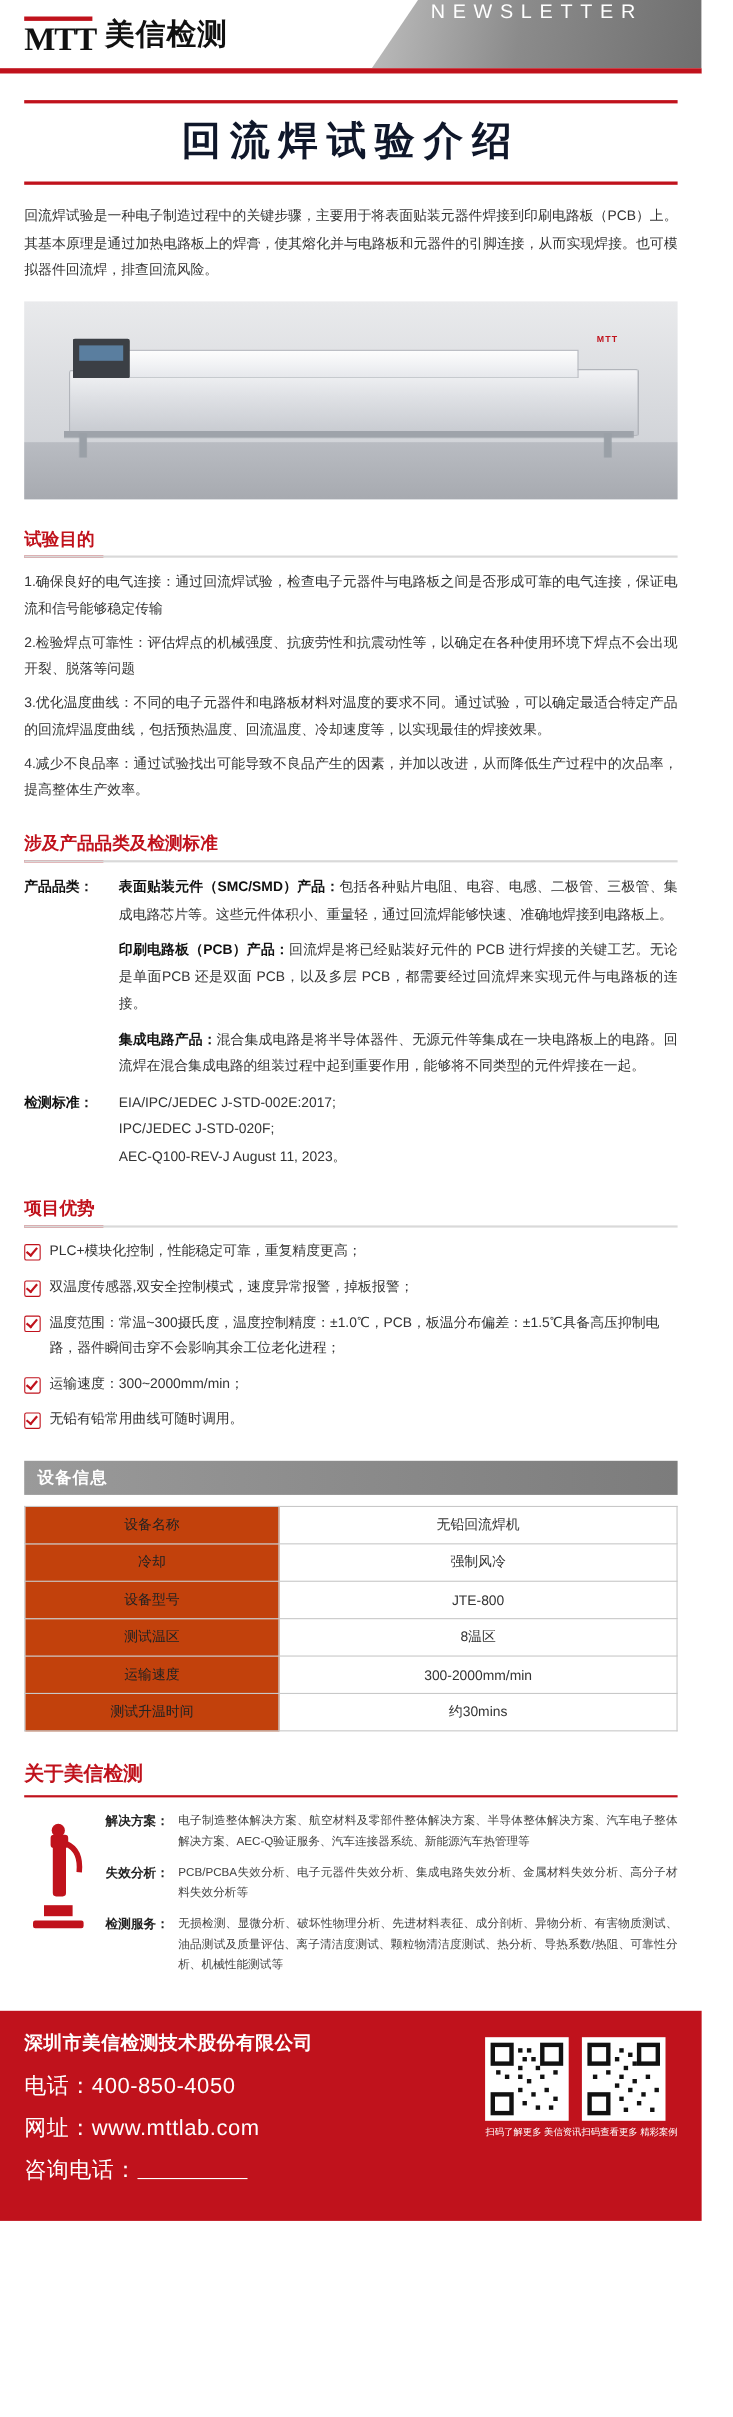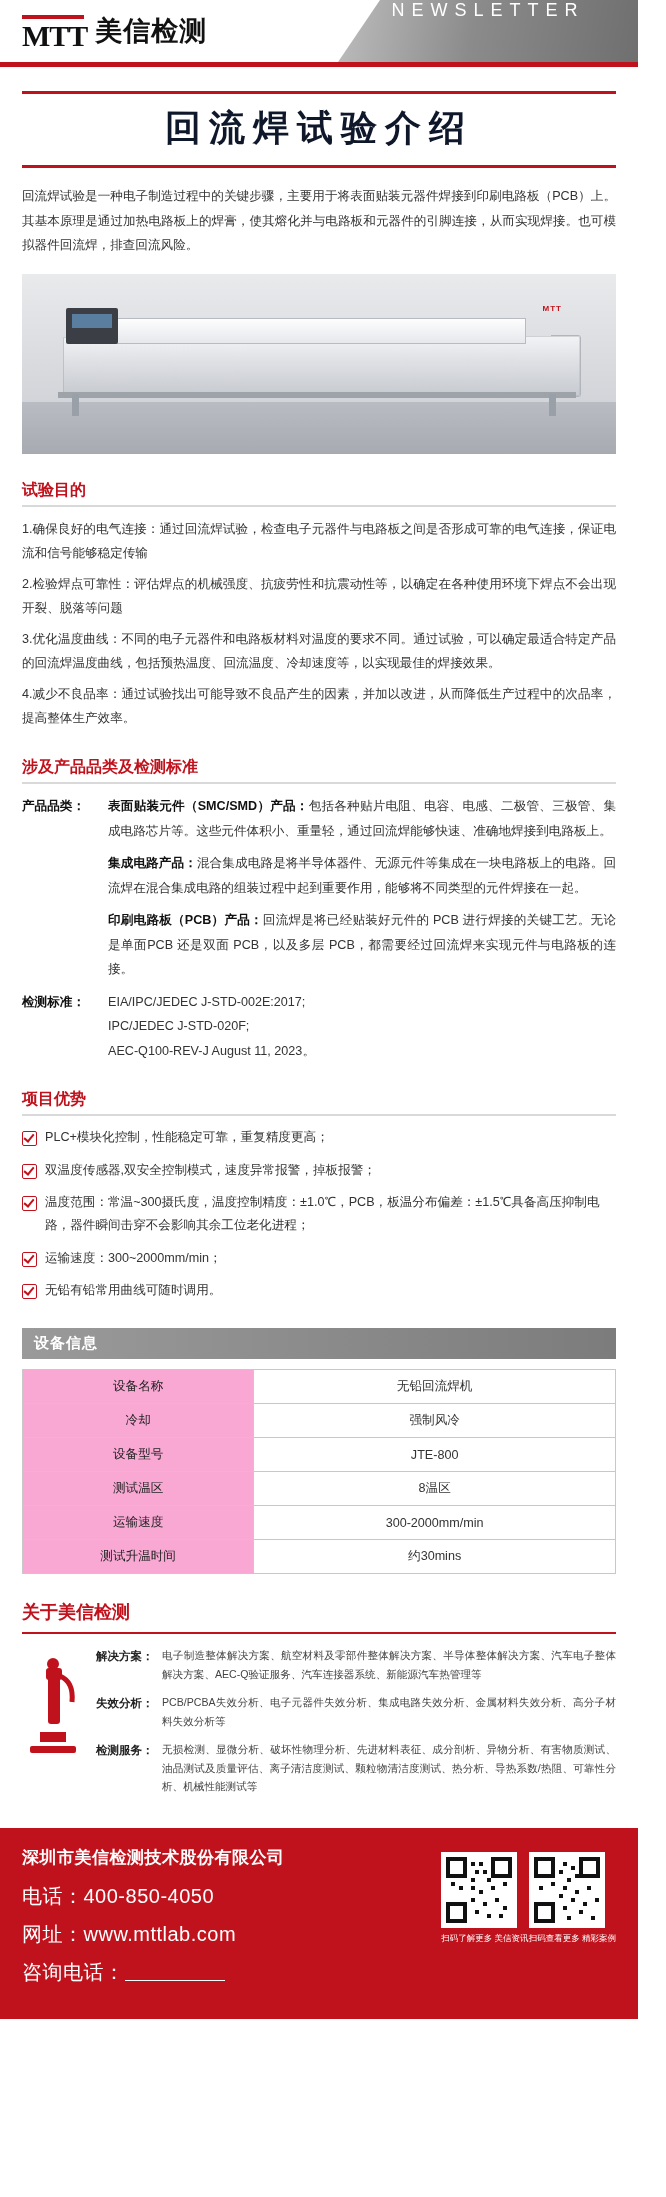--- a/index.html
+++ b/index.html
@@ -301,21 +301,21 @@
     font-size: 12.6px;
   }
   table.spec td {
     border: 1px solid #c8c8c8;
     padding: 8px 6px;
     text-align: center;
     color: #333;
   }
   table.spec td.lbl {
     width: 39%;
-    background: #f9a8d4;
+    background: #c2410c;
     color: #222;
   }
 
   
   .about-h {
     margin: 26px 22px 8px 22px;
     font-size: 18px;
     font-weight: bold;
     color: #c0121c;
   }
@@ -457,27 +457,27 @@
 
   <div class="kv">
     <div class="k">产品品类：</div>
     <div class="v">
       <b>表面贴装元件（SMC/SMD）产品：</b><span>包括各种贴片电阻、电容、电感、二极管、三极管、集成电路芯片等。这些元件体积小、重量轻，通过回流焊能够快速、准确地焊接到电路板上。</span>
     </div>
   </div>
   <div class="kv">
     <div class="k"></div>
     <div class="v">
-      <b>集成电路产品：</b><span>混合集成电路是将半导体器件、无源元件等集成在一块电路板上的电路。回流焊在混合集成电路的组装过程中起到重要作用，能够将不同类型的元件焊接在一起。</span>
+      <b>印刷电路板（PCB）产品：</b><span>回流焊是将已经贴装好元件的 PCB 进行焊接的关键工艺。无论是单面PCB 还是双面 PCB，以及多层 PCB，都需要经过回流焊来实现元件与电路板的连接。</span>
     </div>
   </div>
   <div class="kv">
     <div class="k"></div>
     <div class="v">
-      <b>印刷电路板（PCB）产品：</b><span>回流焊是将已经贴装好元件的 PCB 进行焊接的关键工艺。无论是单面PCB 还是双面 PCB，以及多层 PCB，都需要经过回流焊来实现元件与电路板的连接。</span>
+      <b>集成电路产品：</b><span>混合集成电路是将半导体器件、无源元件等集成在一块电路板上的电路。回流焊在混合集成电路的组装过程中起到重要作用，能够将不同类型的元件焊接在一起。</span>
     </div>
   </div>
 
   <div class="kv">
     <div class="k">检测标准：</div>
     <div class="v">
       <div>EIA/IPC/JEDEC J-STD-002E:2017;</div>
       <div>IPC/JEDEC J-STD-020F;</div>
       <div>AEC-Q100-REV-J August 11, 2023。</div>
     </div>

